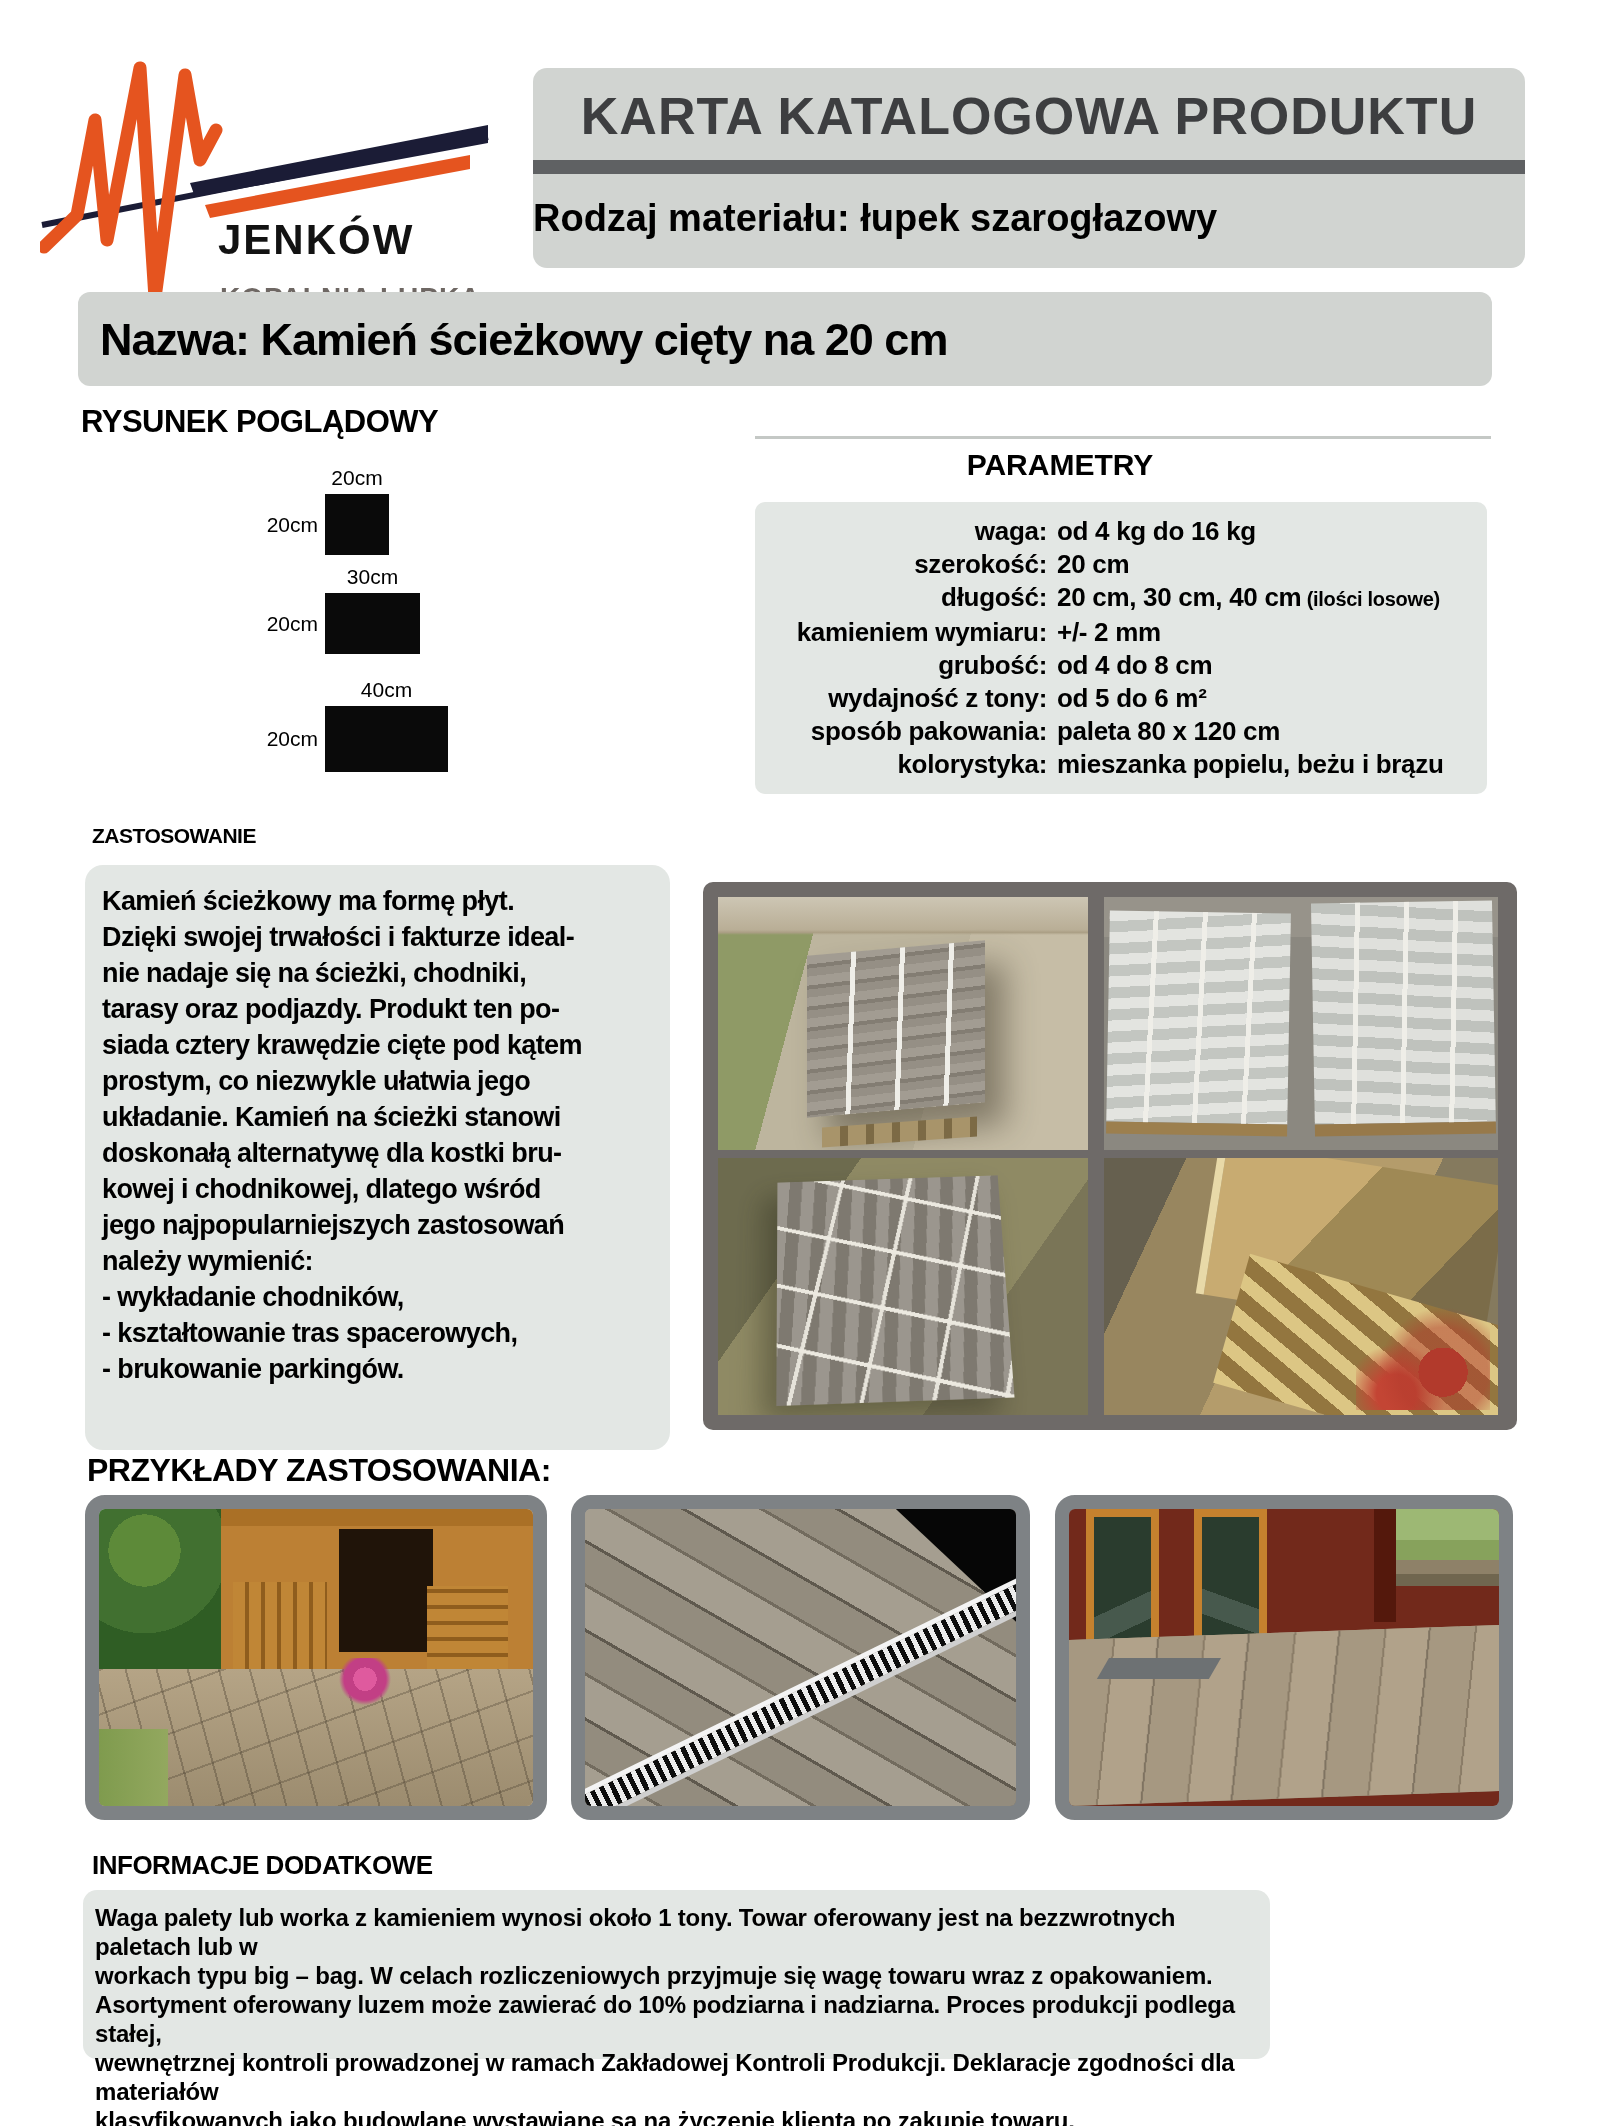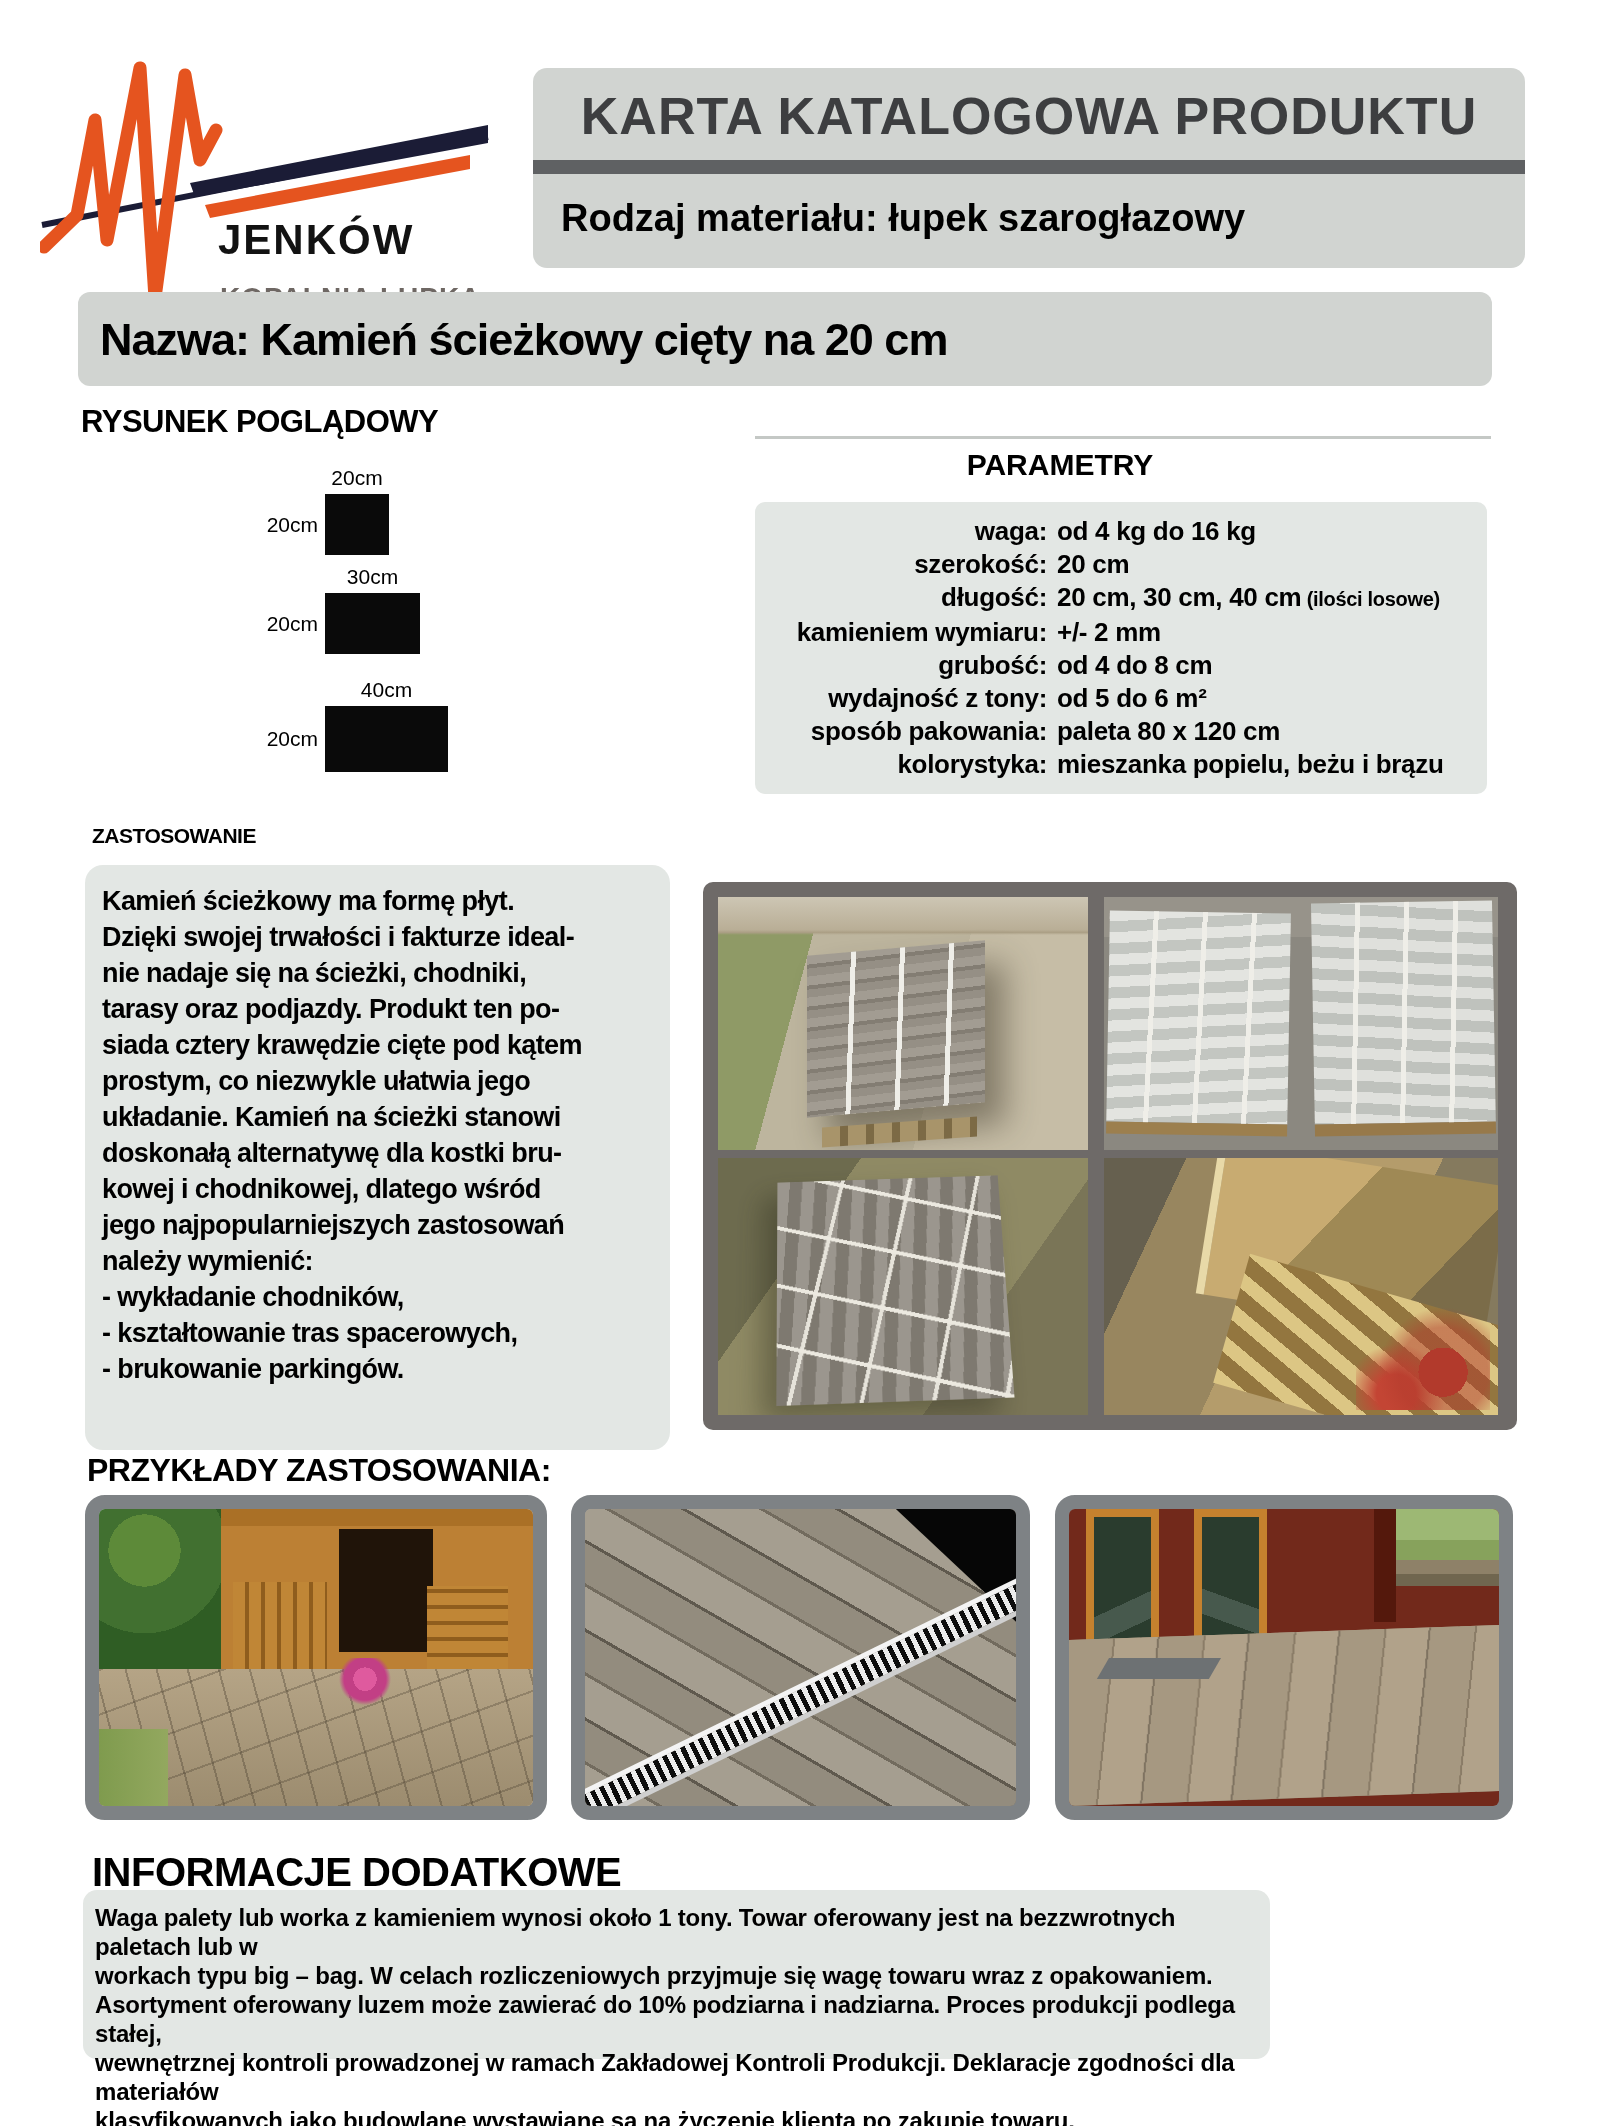--- a/index.html
+++ b/index.html
@@ -14,33 +14,33 @@
              letter-spacing:1px;color:var(--logo-text-gray,#6e6763);}
   .logo-sub2{position:absolute;left:220px;top:326px;font-size:28px;font-weight:bold;
              letter-spacing:1px;color:var(--logo-text-gray,#6e6763);}
 
   
   .header-box{position:absolute;left:533px;top:68px;width:992px;height:200px;
               background:var(--box-gray,#d1d4d1);border-radius:14px;overflow:hidden;}
   .hb-title{height:92px;line-height:96px;text-align:center;font-size:52px;font-weight:bold;
             letter-spacing:1px;color:var(--title-gray,#3d3e40);}
   .hb-bar{height:14px;background:var(--divider,#5f6163);}
-  .hb-sub{height:90px;line-height:88px;font-size:38px;font-weight:bold;color:#000;padding-left:28px;}
+  .hb-sub{height:90px;line-height:88px;font-size:38px;font-weight:bold;color:#000;}
 
   .name-bar{position:absolute;left:78px;top:292px;width:1414px;height:94px;
             background:var(--box-gray,#d1d4d1);border-radius:12px;}
   .name-bar span{display:block;line-height:96px;padding-left:22px;font-size:45px;
                  font-weight:bold;letter-spacing:-1px;color:#000;}
 
   
   .sec-h{position:absolute;margin:0;font-weight:bold;color:#000;letter-spacing:-0.5px;}
   .drawing-h{left:81px;top:404px;font-size:31px;}
   .app-h{left:92px;top:824px;font-size:21px;}
   .ex-h{left:87px;top:1452px;font-size:32px;}
-  .info-h{left:92px;top:1850px;font-size:40px;}
+  .info-h{left:92px;top:1850px;font-size:26px;}
 
   
   #diagram{position:absolute;inset:0;pointer-events:none;}
   .dblock{position:absolute;left:260px;}
   .dtop{position:absolute;left:65px;top:0;text-align:center;font-size:21px;color:#000;}
   .dside{position:absolute;left:0;width:58px;text-align:right;font-size:21px;color:#000;}
   .drect{position:absolute;left:65px;top:28px;background:#0a0a0a;}
 
   
   .param-line{position:absolute;left:755px;top:436px;width:736px;height:3px;

